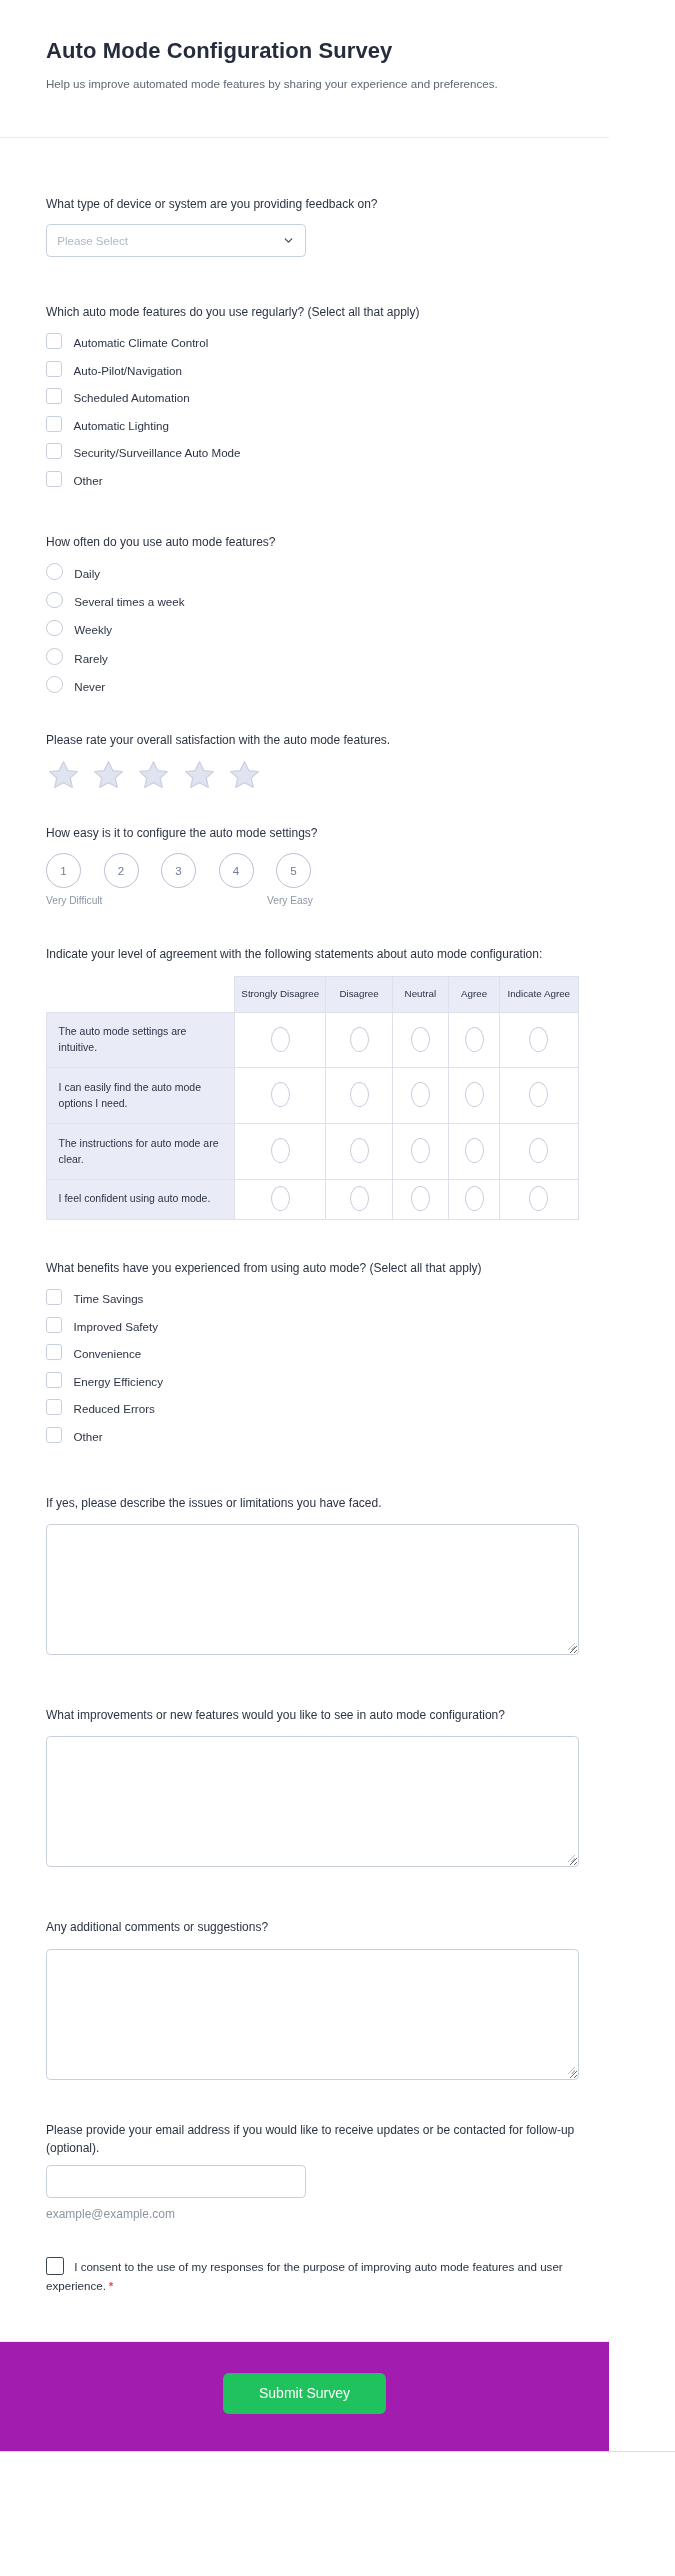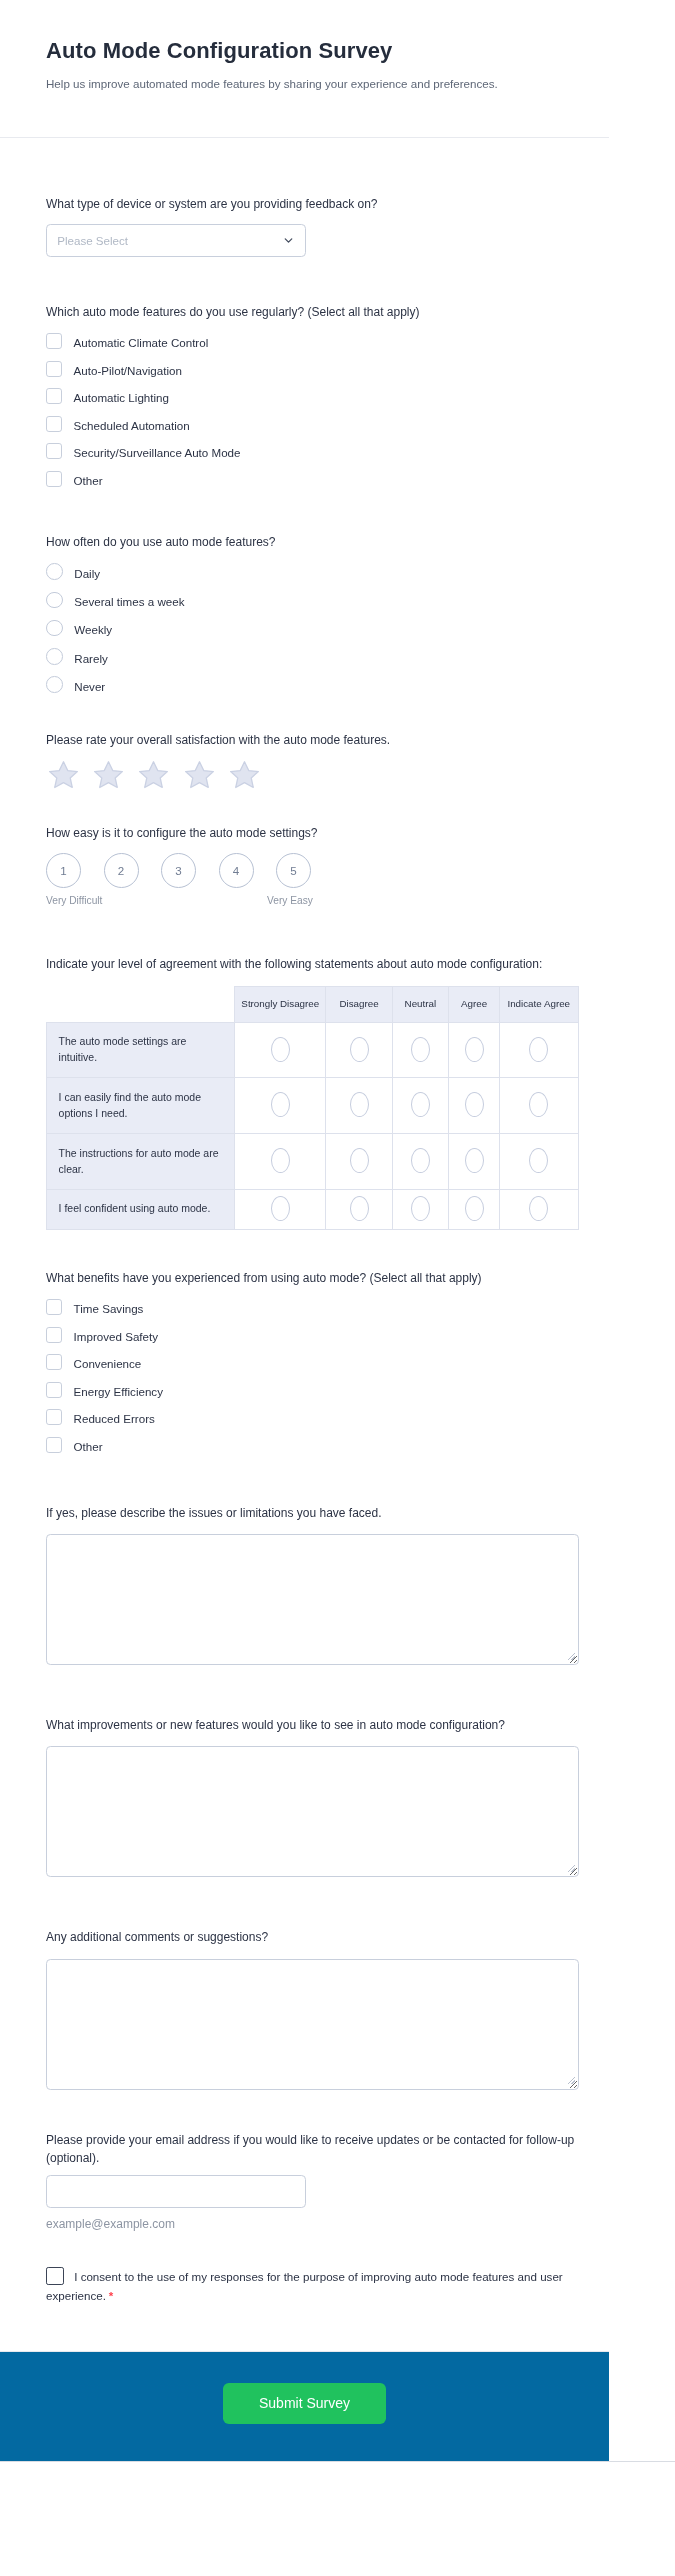--- a/index.html
+++ b/index.html
@@ -65,21 +65,21 @@
   .scale-circle {
     width: 35px; height: 35px; border-radius: 50%;
     border: 0.7px solid #b7c1d3; color: #717d93; font-size: 11.6px;
     display: flex; align-items: center; justify-content: center;
     background: #fff; cursor: pointer;
   }
   .scale-min { position: absolute; left: 0; top: 42px; font-size: 10.2px; color: #8d95a3; }
   .scale-max { position: absolute; left: 244px; top: 42px; transform: translateX(-50%); font-size: 10.2px; color: #8d95a3; white-space: nowrap; }
 
   
-  .q-matrix { margin-top: 42px; }
+  .q-matrix { margin-top: 32px; }
   .matrix { margin-top: 13px; border-collapse: collapse; padding-left: 34px; }
   .matrix th, .matrix td { border: 0.7px solid #dde1ec; }
   .matrix th.corner { border-top: none; border-left: none; background: #fff; }
   .matrix th.colhead {
     background: #e9ecf6; font-size: 9.8px; font-weight: 400; color: #2c3345;
     padding: 10.2px 5.8px; text-align: center; line-height: 1.45;
   }
   .matrix th.rowlabel {
     background: #e9ecf6; font-size: 10.5px; font-weight: 400; color: #2c3345;
     text-align: left; padding: 11.6px 11.6px; line-height: 1.5; width: 218px;
@@ -123,21 +123,21 @@
   
   .q-consent { margin-top: 36px; margin-bottom: 45px; }
   .consent-line { font-size: 11.6px; line-height: 1.7; color: #2c3345; max-width: 538px; cursor: pointer; }
   .consent-box {
     display: inline-block; vertical-align: -4.4px; margin-right: 10.2px;
     width: 18px; height: 18px; border: 1.5px solid #3b4456; border-radius: 2.2px; background: #fff;
   }
   .req { color: #ff424d; font-weight: 700; margin-left: 2.9px; }
 
   
-  .form-footer { background: #0369a1; border-top: 0.7px solid #e7e9ee; padding: 30.5px 0 37px 0; text-align: center; }
+  .form-footer { background: #a21caf; border-top: 0.7px solid #e7e9ee; padding: 30.5px 0 37px 0; text-align: center; }
   .submit-btn {
     display: inline-block; min-width: 163px; height: 41px; border: none; cursor: pointer;
     background: #20c25e; color: #ffffff; font-family: "Liberation Sans", sans-serif;
     font-size: 14px; font-weight: 500; border-radius: 5.8px; padding: 0 22px;
   }
 </style>
 </head>
 <body>
 
 <div class="form-card">
@@ -172,26 +172,26 @@
             <span class="opt-label">Automatic Climate Control</span>
           </div>
 
           <div class="opt">
             <span class="cbox"></span>
             <span class="opt-label">Auto-Pilot/Navigation</span>
           </div>
 
           <div class="opt">
             <span class="cbox"></span>
+            <span class="opt-label">Scheduled Automation</span>
+          </div>
+
+          <div class="opt">
+            <span class="cbox"></span>
             <span class="opt-label">Automatic Lighting</span>
-          </div>
-
-          <div class="opt">
-            <span class="cbox"></span>
-            <span class="opt-label">Scheduled Automation</span>
           </div>
 
           <div class="opt">
             <span class="cbox"></span>
             <span class="opt-label">Security/Surveillance Auto Mode</span>
           </div>
 
 
           <div class="opt">
             <span class="cbox"></span>

